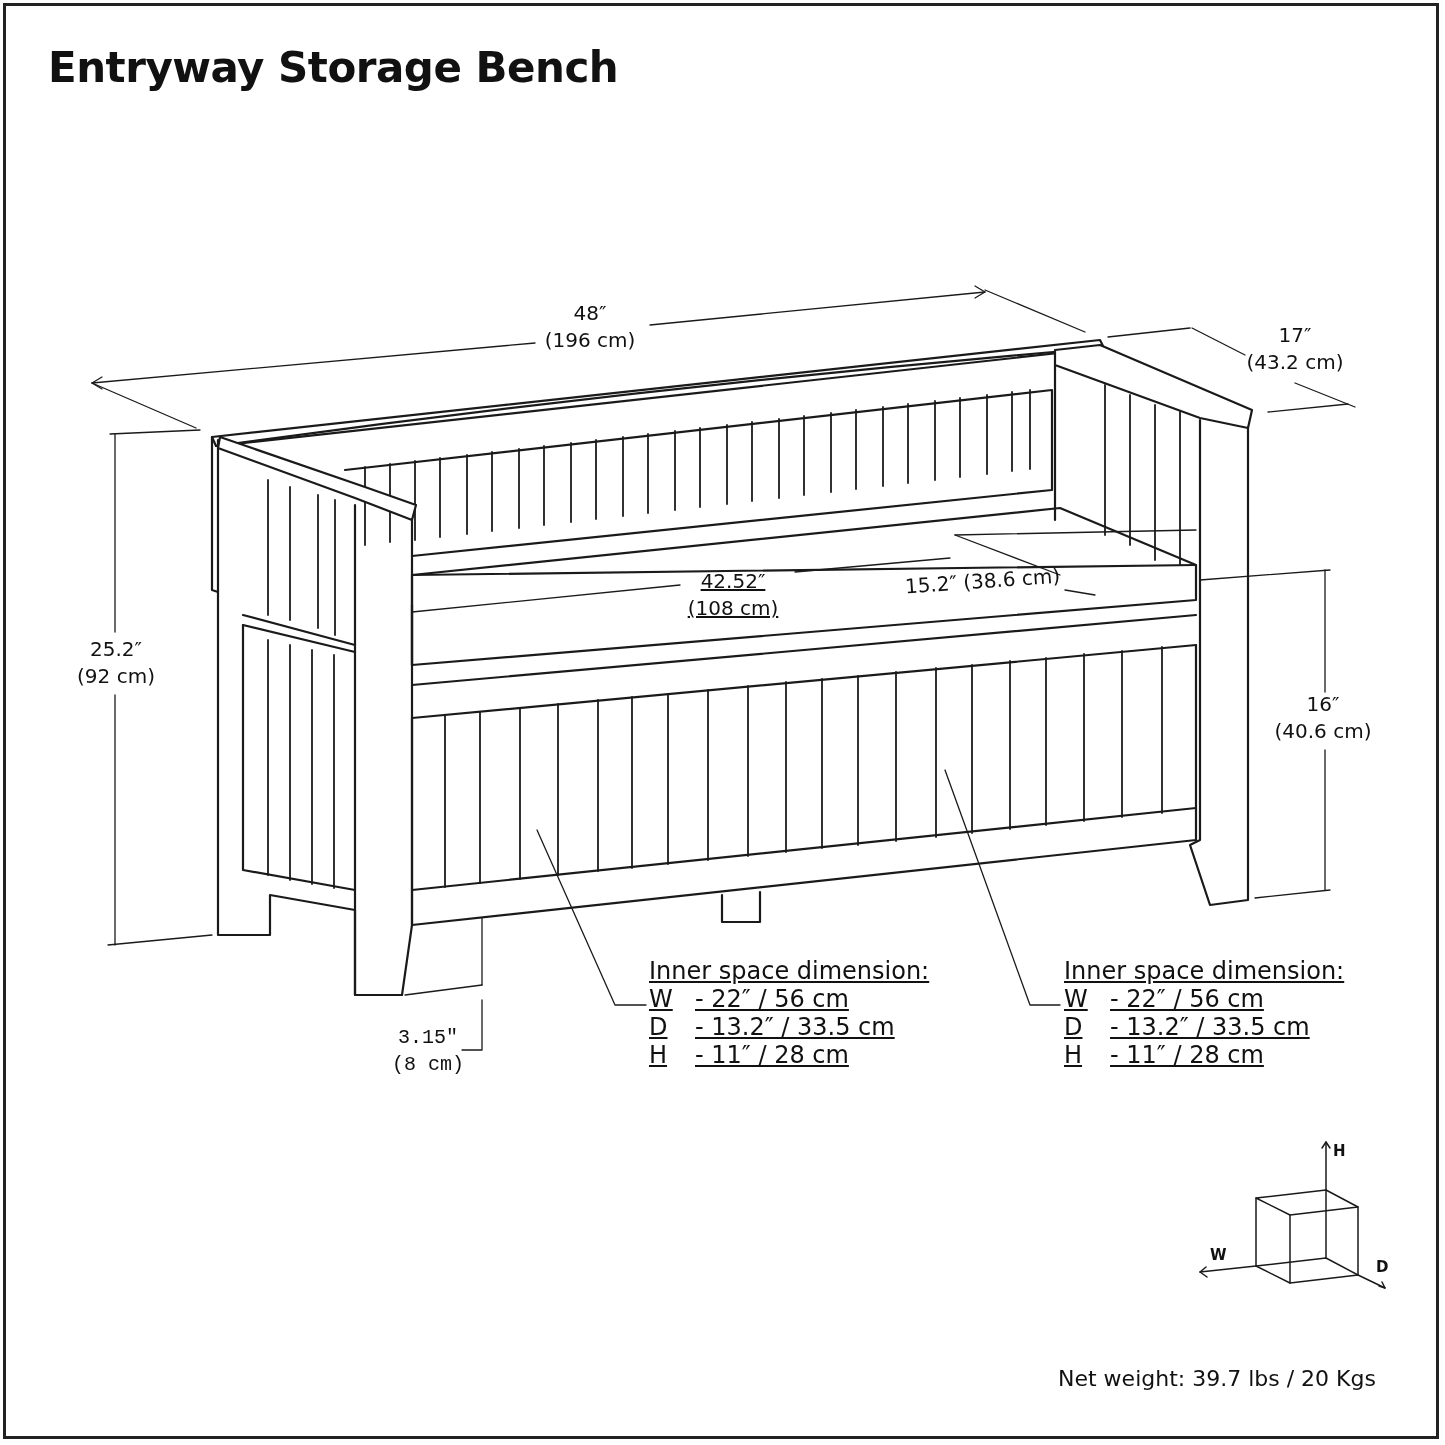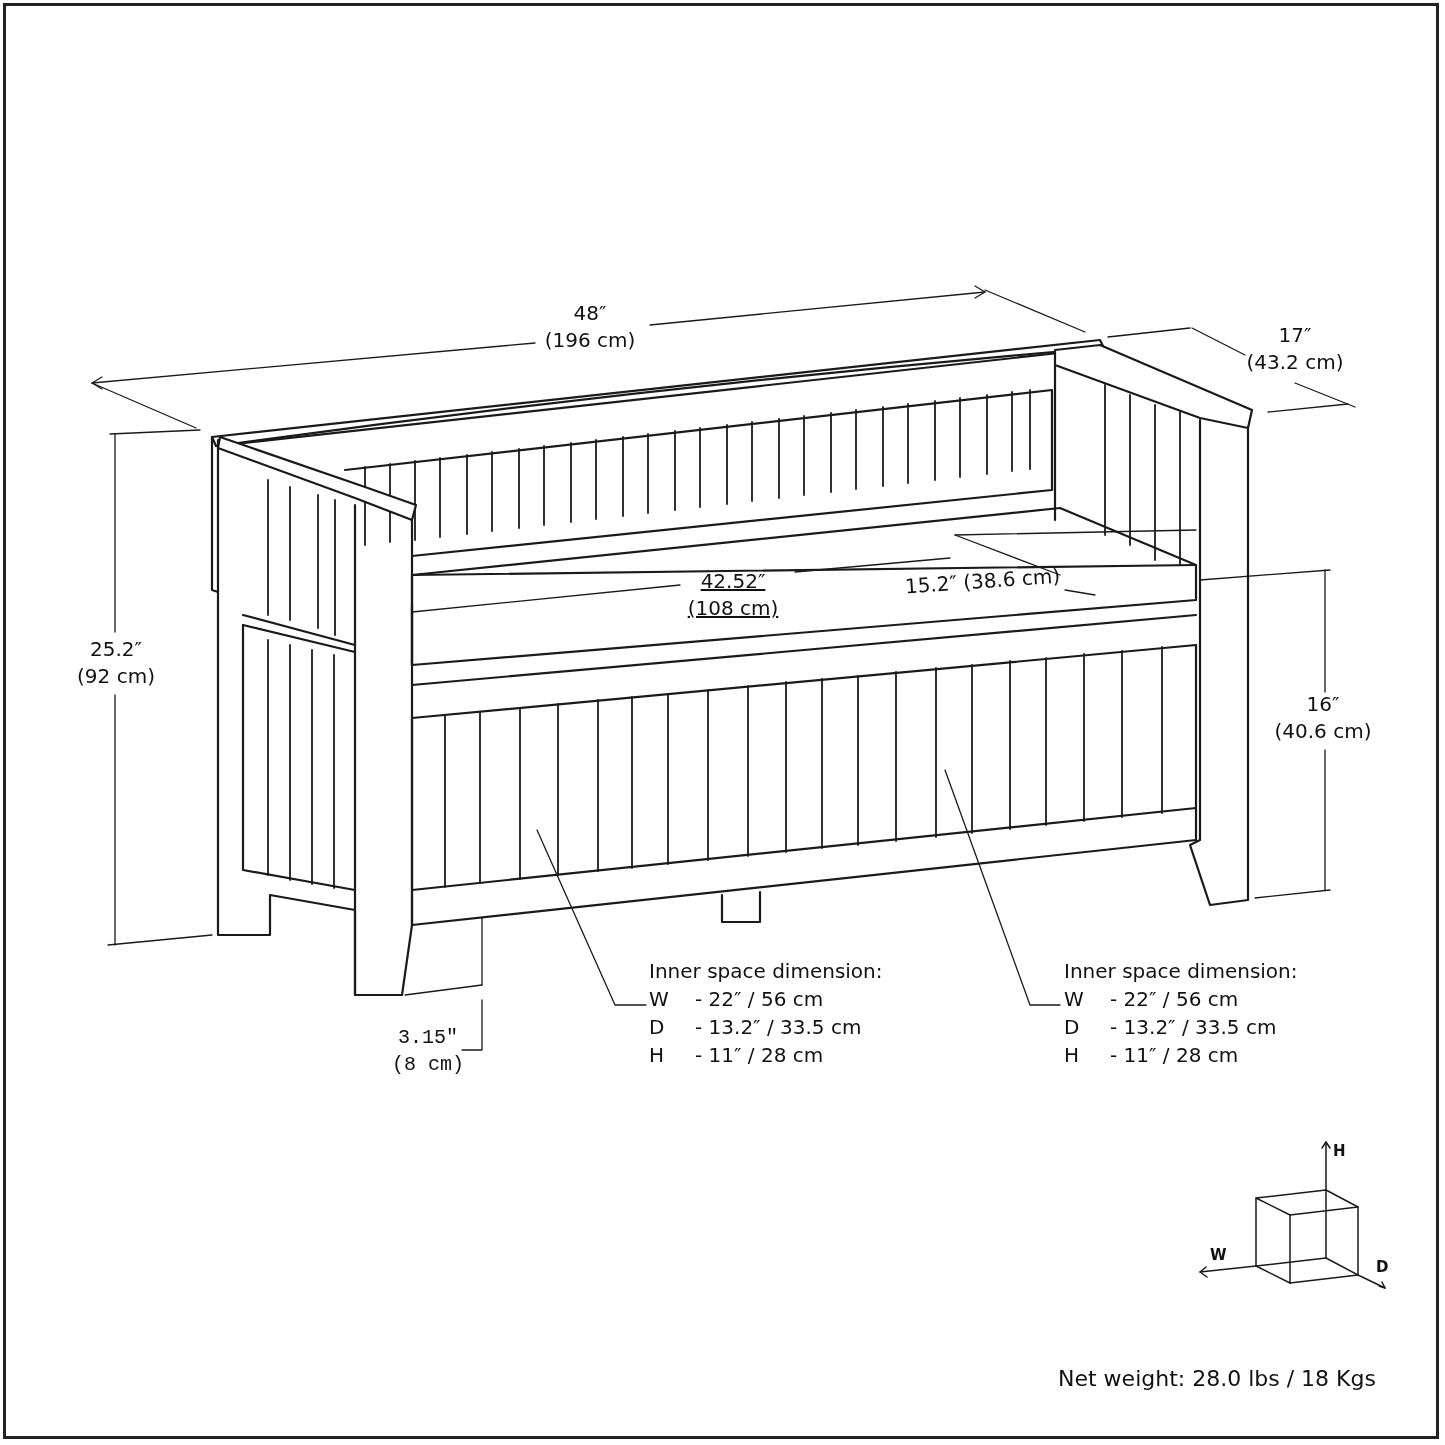--- a/index.html
+++ b/index.html
@@ -1,34 +1,35 @@
 <!DOCTYPE html>
 <html><head>
 <meta charset="utf-8">
 <style>
   html, body { margin:0; padding:0; background:#ffffff; }
   body { width:1445px; height:1445px; position:relative; overflow:hidden; font-family:"DejaVu Sans", sans-serif; color:#111; }
   .frame { position:absolute; left:3px; top:3px; width:1436px; height:1436px; border:3px solid #222; box-sizing:border-box; }
   .title { position:absolute; left:48px; top:40px; font-weight:bold; font-size:42px; line-height:56px; letter-spacing:-0.5px; }
   .lbl { position:absolute; font-size:20px; line-height:27px; text-align:center; color:#111; }
-  .inner { position:absolute; font-size:20px; line-height:28px; }
+  .inner { position:absolute; font-size:24px; line-height:28px;text-decoration:underline; }
   .inner .head { font-weight:normal; }
   .inner .row { display:flex; }
   .inner .k { width:46px; }
   .weight { position:absolute; left:1058px; top:1366px; font-size:22px; }
   .weight b { font-weight:normal; }
   svg.draw { position:absolute; left:0; top:0; }
   .axis-lbl { position:absolute; font-size:15px; font-weight:bold; }
 </style>
 </head>
 <body>
 
 <div class="frame"></div>
 
 <div class="title">
+  <div>Entryway Storage Bench</div>
 </div>
 
 <svg class="draw" width="1445" height="1445" viewBox="0 0 1445 1445" fill="none" stroke="#1a1a1a" stroke-width="2.2" stroke-linejoin="round" stroke-linecap="round">
 
   <path d="M212 437 L1100 340 L1104 348 L216 446 Z" fill="#fff"></path>
   <path d="M216 446 Q660 385 1100 348"></path>
 
   <path d="M345 470 L1052 390 L1052 490 L412 556"></path>
   <g stroke-width="1.8">
     <path d="M365 467 L365 545"></path>
@@ -241,14 +242,14 @@
       <span>- 11″ / 28 cm</span>
     </div>
 </div>
 
 <div class="axis-lbl" style="left:1333px; top:1142px;">H</div>
 <div class="axis-lbl" style="left:1210px; top:1246px;">W</div>
 <div class="axis-lbl" style="left:1376px; top:1258px;">D</div>
 
 <div class="weight">
   <b>Net weight:</b>
-  <span>28.0 lbs / 18 Kgs</span>
+  <span>39.7 lbs / 20 Kgs</span>
 </div>
 
 </body></html>

